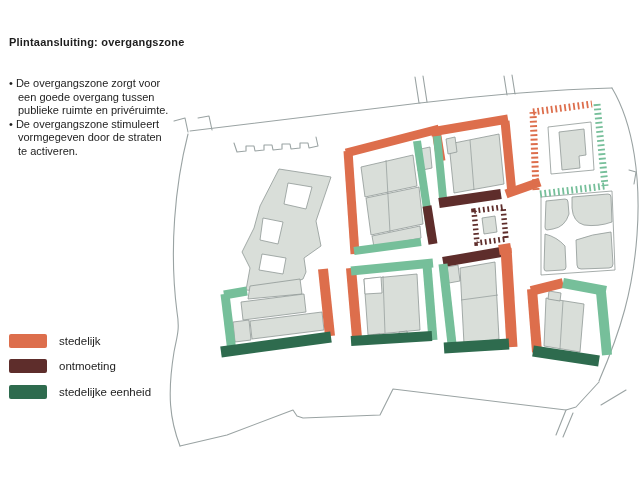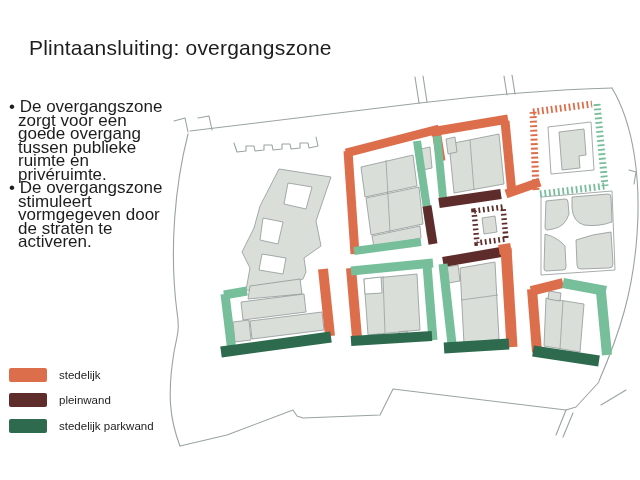--- a/index.html
+++ b/index.html
@@ -4,29 +4,29 @@
 <style>
   html,body{margin:0;padding:0;}
   body{
     width:640px;height:480px;position:relative;overflow:hidden;
     background:var(--background,#fff);
     font-family:"Liberation Sans","DejaVu Sans",sans-serif;
     color:var(--text,#1d1d1d);
   }
   .page-title{
     position:absolute;left:9px;top:36px;
-    font-size:21px;font-weight:400;letter-spacing:.2px;color:var(--text,#1d1d1d);margin-left:20px;
+    font-size:11px;font-weight:700;letter-spacing:.2px;color:var(--text,#1d1d1d);
   }
   .desc{
-    position:absolute;left:9px;top:100px;width:164px;
-    font-size:17px;line-height:13.5px;color:var(--text,#1d1d1d);
+    position:absolute;left:9px;top:77px;width:164px;
+    font-size:11px;line-height:13.5px;color:var(--text,#1d1d1d);
   }
   .desc .bullet{padding-left:9px;text-indent:-9px;}
   .desc .bullet::before{content:"• ";}
-  .legend{position:absolute;left:9px;top:367px;}
+  .legend{position:absolute;left:9px;top:333px;}
   .legend-row{display:flex;align-items:center;height:15px;margin-bottom:10.5px;}
   .legend-swatch{width:38px;height:14px;border-radius:2px;flex:0 0 auto;}
   .legend-label{margin-left:12px;font-size:11.5px;color:var(--text,#1d1d1d);}
   .map{position:absolute;left:0;top:0;width:640px;height:480px;}
   .street{fill:none;stroke:var(--street,#9aa3a3);stroke-width:1.1;stroke-linejoin:round;stroke-linecap:round;}
   .bld{fill:var(--building_fill,#d9ded9);stroke:var(--building_stroke,#8f9896);stroke-width:.8;stroke-linejoin:round;}
   .cut{fill:#fff;stroke:var(--building_stroke,#8f9896);stroke-width:.8;stroke-linejoin:round;}
   .divline{fill:none;stroke:var(--building_stroke,#8f9896);stroke-width:.7;}
   .strip{fill:none;stroke-linecap:butt;}
   .c-st{stroke:var(--stedelijk,#dd6e4c);}
@@ -166,19 +166,19 @@
   <div class="bullet">De overgangszone stimuleert vormgegeven door de straten te activeren.</div>
 </div>
 
 <div class="legend">
   <div class="legend-row">
     <div class="legend-swatch" style="background: rgb(221, 110, 76);"></div>
     <div class="legend-label">stedelijk</div>
   </div>
   <div class="legend-row">
     <div class="legend-swatch" style="background: rgb(94, 45, 43);"></div>
-    <div class="legend-label">pleinwand</div>
+    <div class="legend-label">ontmoeting</div>
   </div>
   <div class="legend-row">
     <div class="legend-swatch" style="background: rgb(46, 107, 78);"></div>
-    <div class="legend-label">stedelijk parkwand</div>
+    <div class="legend-label">stedelijke eenheid</div>
   </div>
 </div>
 
 </body></html>

